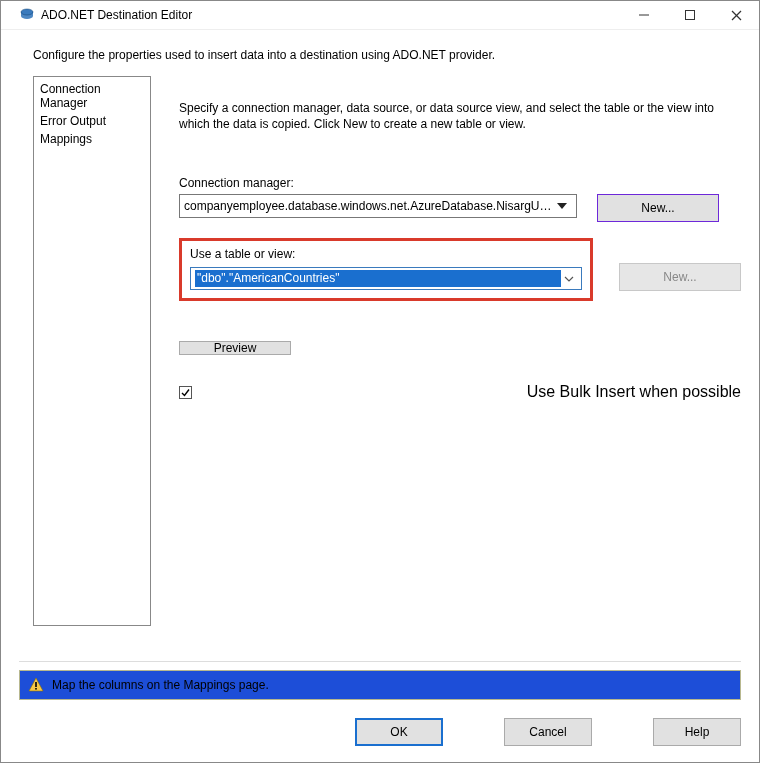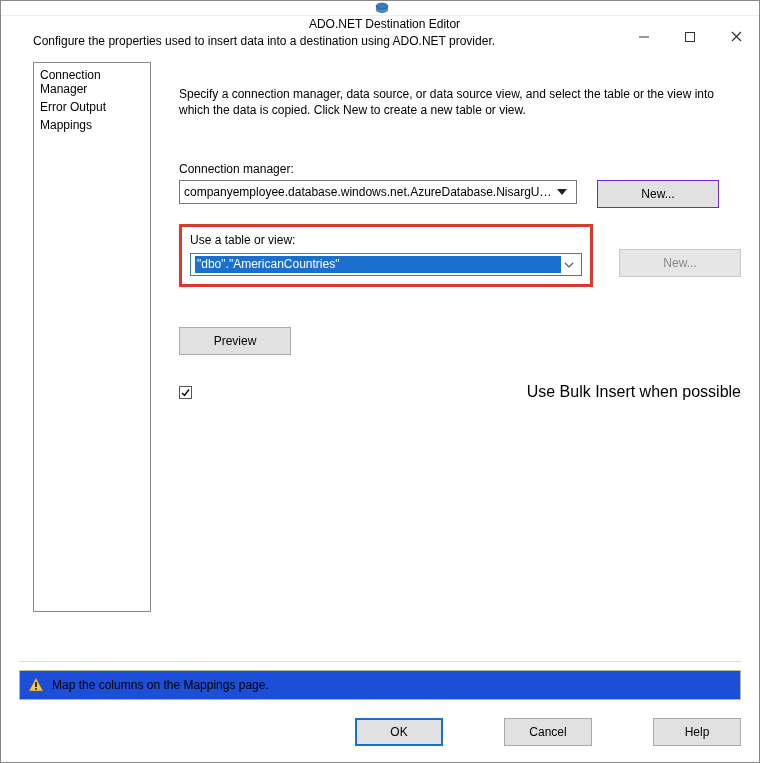--- a/index.html
+++ b/index.html
@@ -9,27 +9,26 @@
     font-size: 12px;
     color: #000;
     background: #fff;
     width: 760px;
     height: 763px;
     border: 1px solid #888;
     position: relative;
   }
   
   .titlebar {
-    height: 15px;
-    display: flex;
-    align-items: center;
-    padding-left: 9px;
+    height: 29px;
+    display: flex;
+    align-items: center;
+    padding-left: 18px;
     background: #fff;
     border-bottom: 1px solid #eee;
-    flex-direction: column;
   }
   .titlebar .app-icon {
     width: 16px; height: 16px; margin-right: 6px;
     display: inline-block;
     position: relative;
   }
   .titlebar .app-icon svg { display: block; }
   .titlebar .title-text { font-size: 12px; }
   .win-controls {
     margin-left: auto;
@@ -154,21 +153,21 @@
     padding: 0 2px;
     line-height: 17px;
     height: 17px;
     overflow: hidden;
   }
   .select-blue .sel-arrow {
     width: 16px; text-align: center; color: #555;
   }
   .preview-btn {
     width: 112px;
-    height: 28px;
+    height: 14px;
     border: 1px solid #aaa;
     background: #e1e1e1;
     display: flex;
     align-items: center;
     justify-content: center;
     margin-top: 24px;
     margin-bottom: 28px;
     font-size: 12px;
   }
   .check-row {

